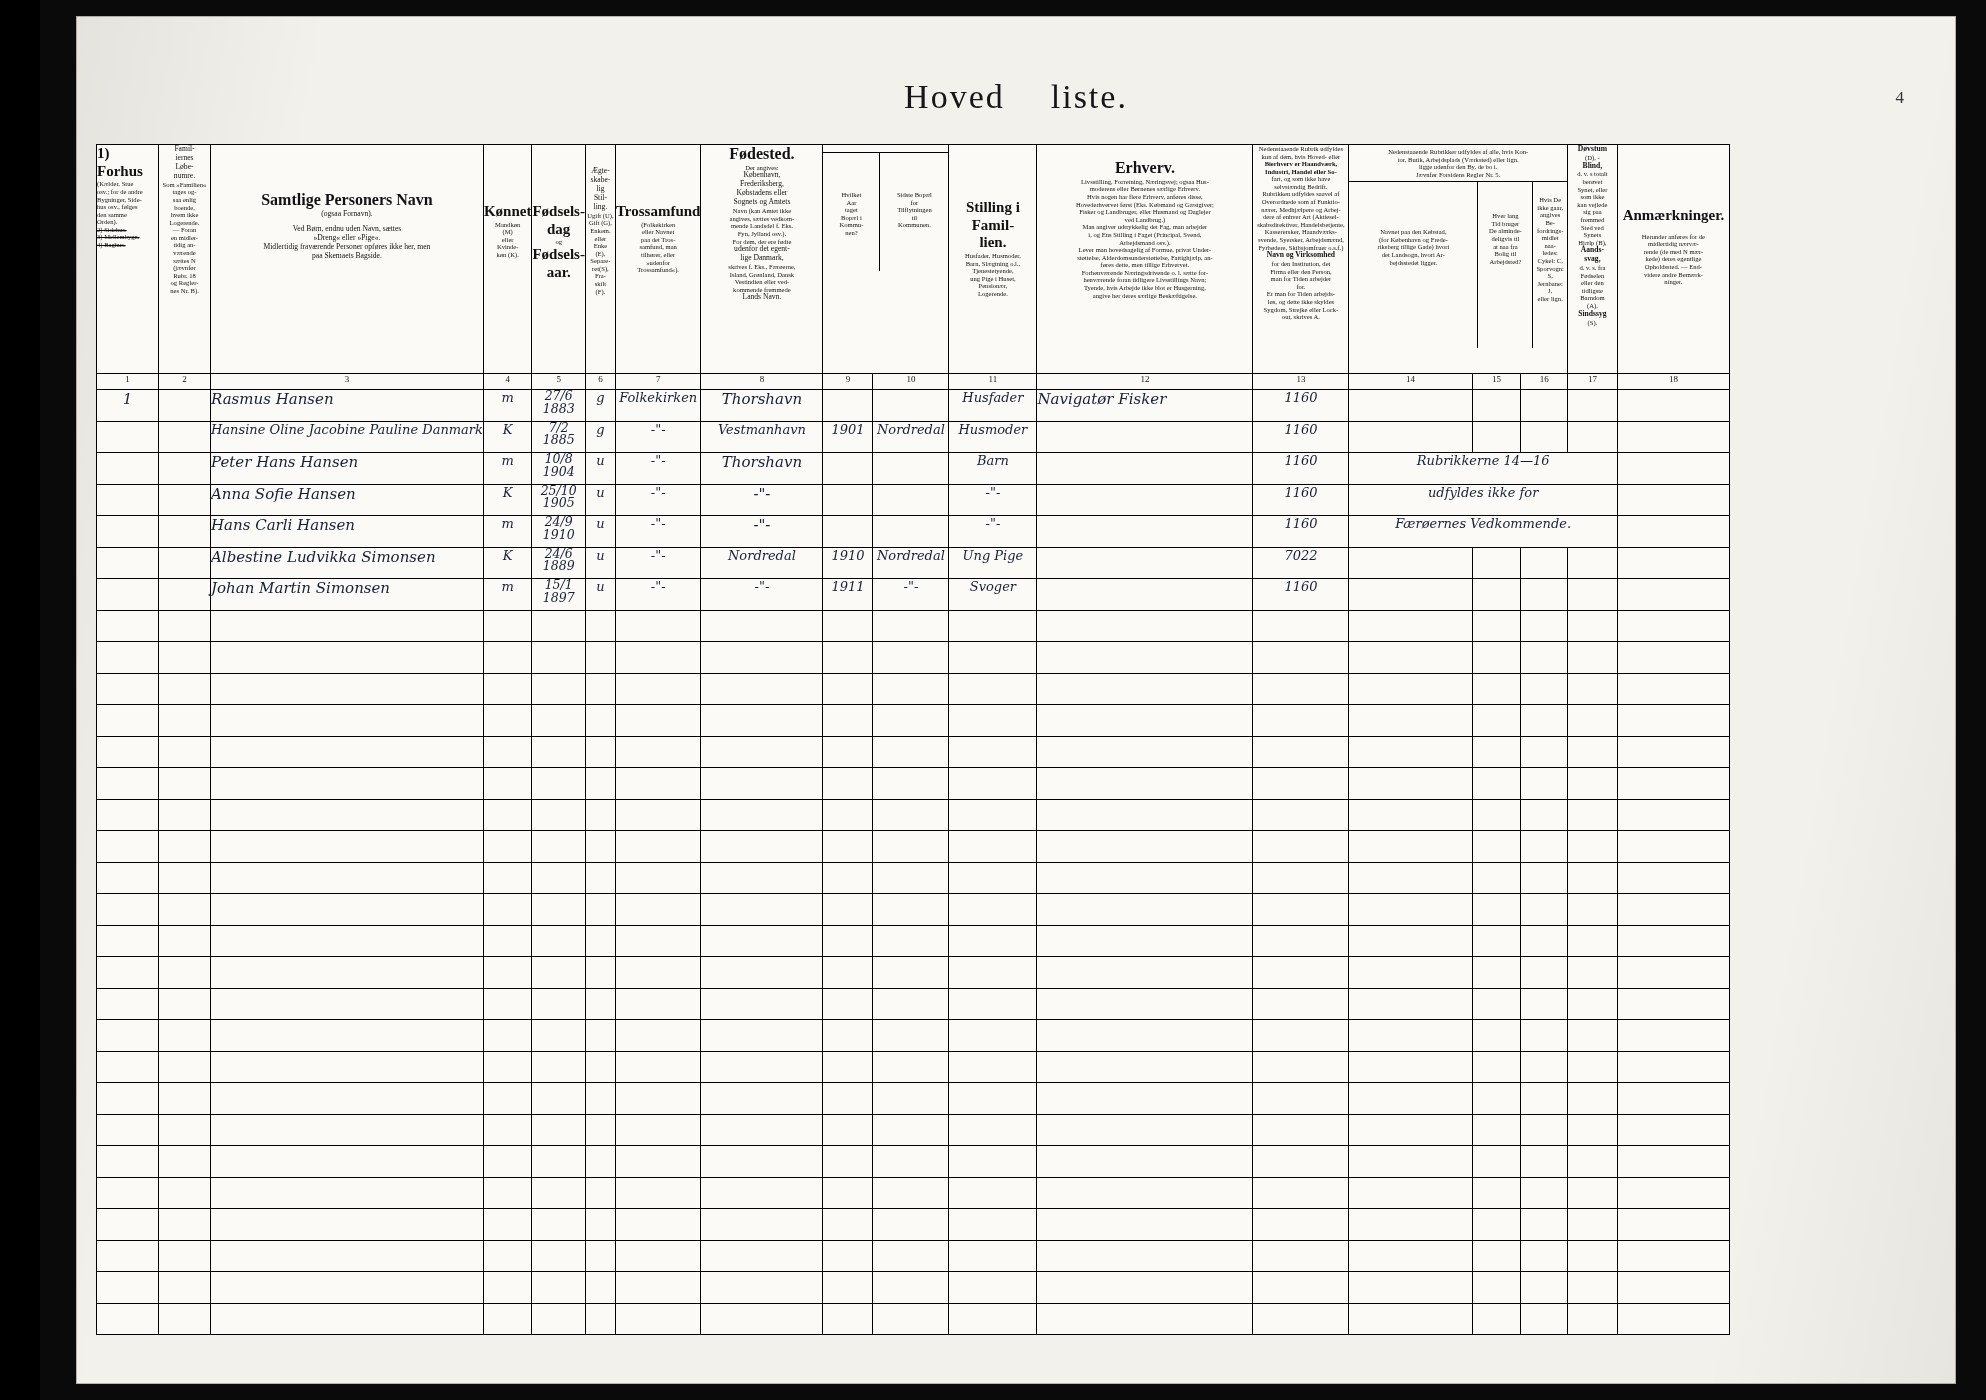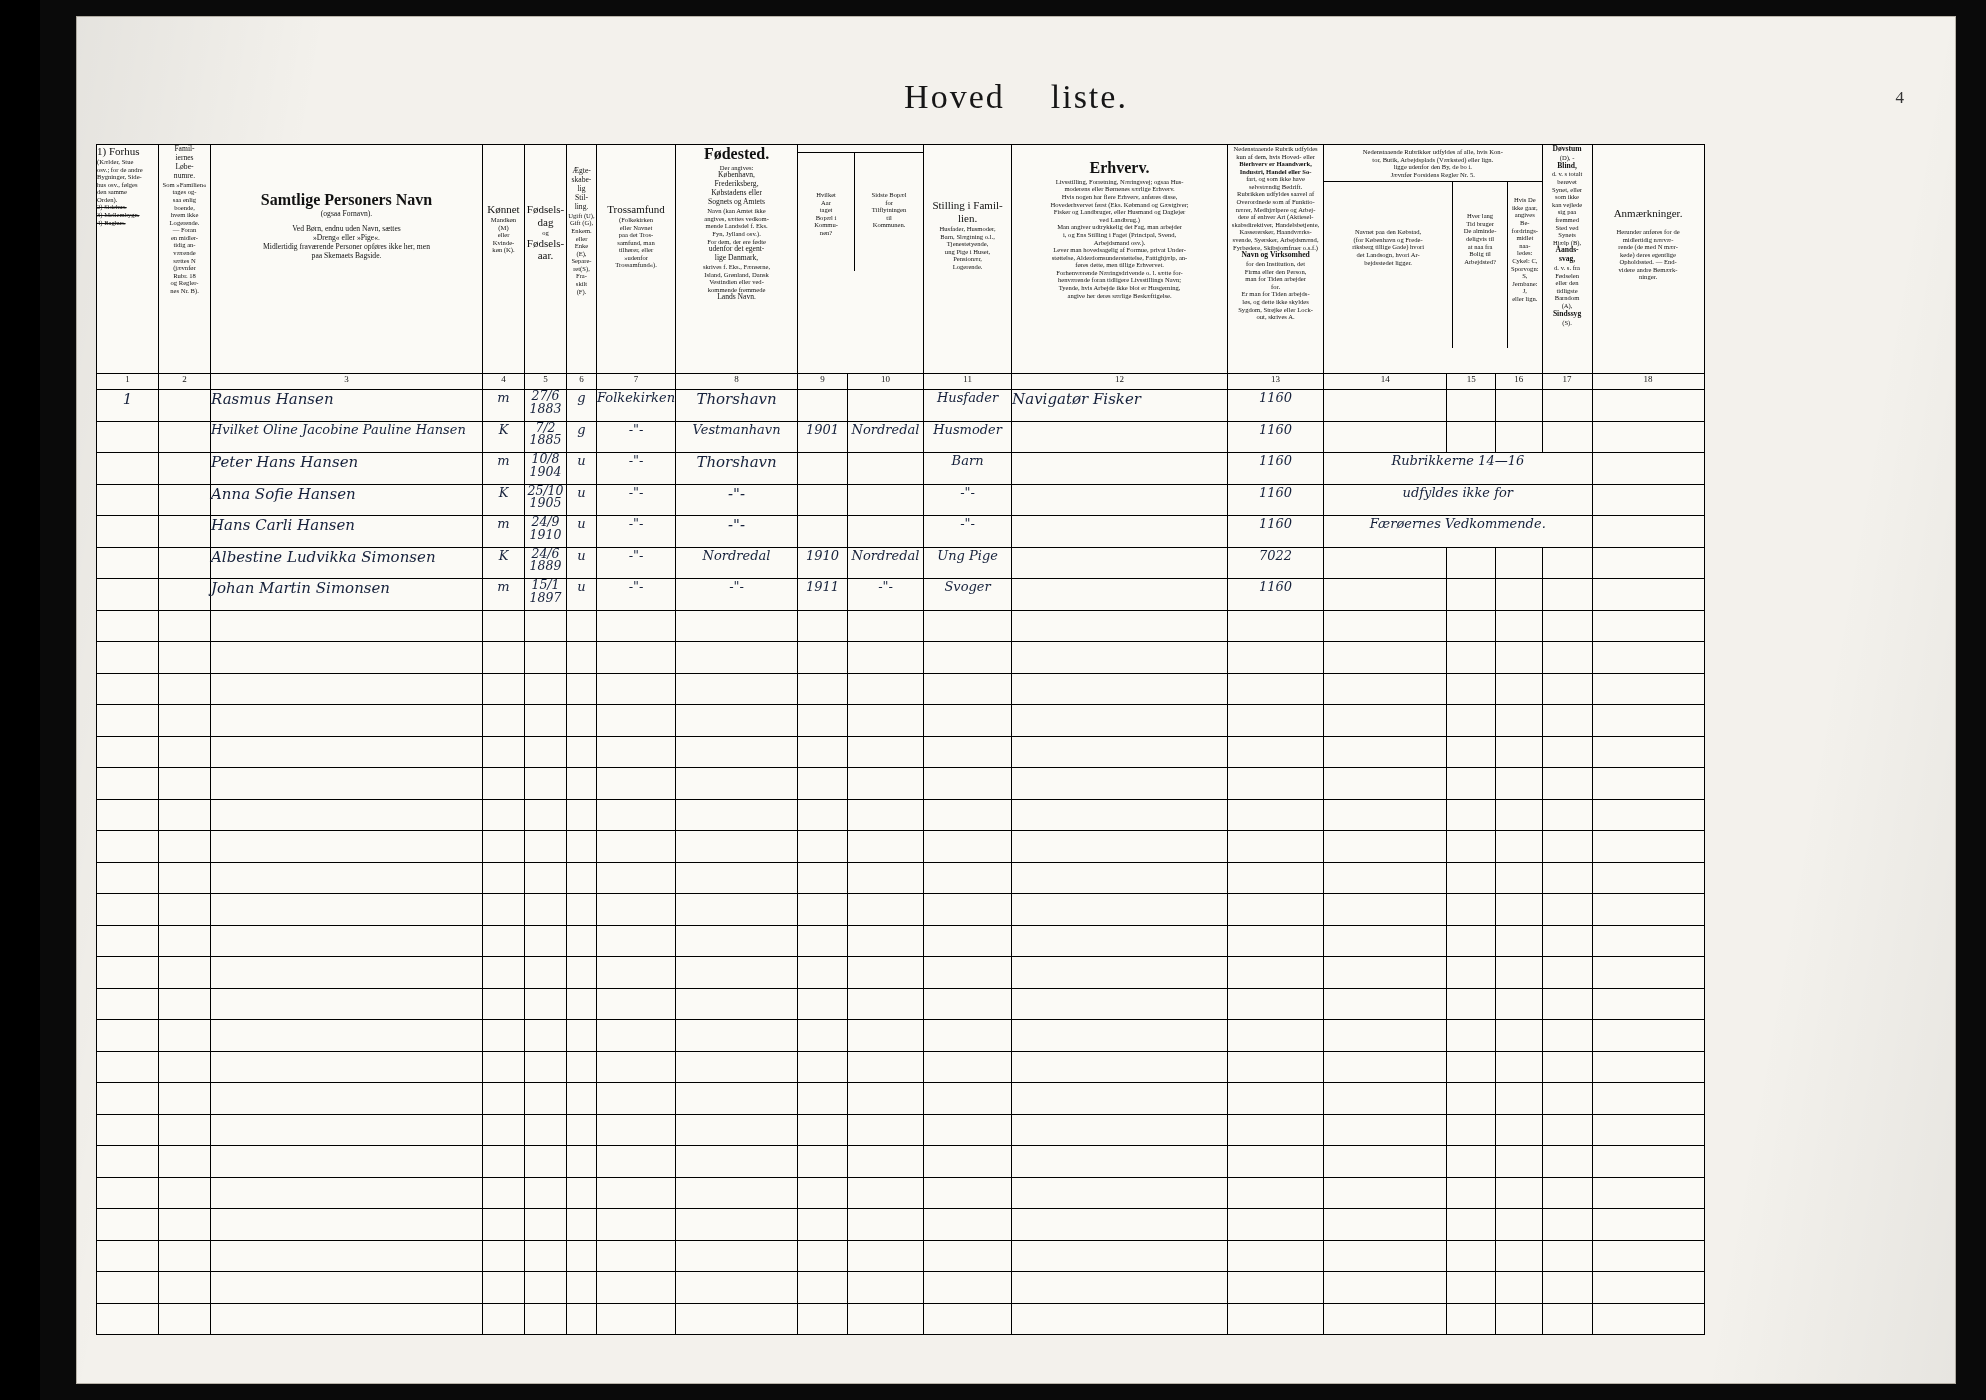--- a/index.html
+++ b/index.html
@@ -14,21 +14,21 @@
          font-family:"Liberation Serif",serif;}
   .title span.gap{display:inline-block;width:46px;}
   .folio{position:absolute;right:52px;top:72px;font-size:17px;color:#333;}
 
   
   table.grid{position:absolute;left:20px;top:128px;border-collapse:collapse;table-layout:fixed;
              background:#fbfaf6;}
   table.grid td, table.grid th{border:1px solid #000;vertical-align:top;padding:0;}
   .hdr{font-size:8.4px;line-height:1.18;color:#111;padding:3px 3px;text-align:center;font-family:"Liberation Serif",serif;}
   .hdr .big{font-size:16px;font-weight:bold;}
-  .hdr .mid{font-size:11px;font-weight:normal;}
+  .hdr .mid{font-size:15px;font-weight:bold;}
   .hdr .sm{font-size:7.6px;}
   .hdr .xs{font-size:6.6px;line-height:1.15;}
   .hdr.left{text-align:left;}
   .numrow td{height:15px;text-align:center;font-size:9px;color:#111;padding-top:1px;}
   .datarow td{height:30.5px;}
   .blankrow td{height:30.5px;}
   .ink{font-family:"DejaVu Serif",serif;font-style:italic;color:#15203a;font-size:15px;
        padding:2px 5px;white-space:nowrap;}
   .ink.c{text-align:center;}
   .ink.small{font-size:13px;}
@@ -398,21 +398,21 @@
         <td></td>
         <td></td>
         <td></td>
         <td></td>
         <td></td>
       </tr>
 
       <tr class="datarow">
         <td class="ink c"></td>
         <td></td>
-        <td class="ink small">Hvilket Oline Jacobine Pauline Hansen</td>
+        <td class="ink small">Hansine Oline Jacobine Pauline Danmark</td>
         <td class="ink c small">K</td>
         <td class="ink c two">
           <span class="frac"><span class="t">7/2</span><span class="t">1885</span></span>
         </td>
         <td class="ink c small">g</td>
         <td class="ink c small">-"-</td>
         <td class="ink c small">Vestmanhavn</td>
         <td class="ink c small">1901</td>
         <td class="ink c small">Nordredal</td>
         <td class="ink c small">Husmoder</td>

